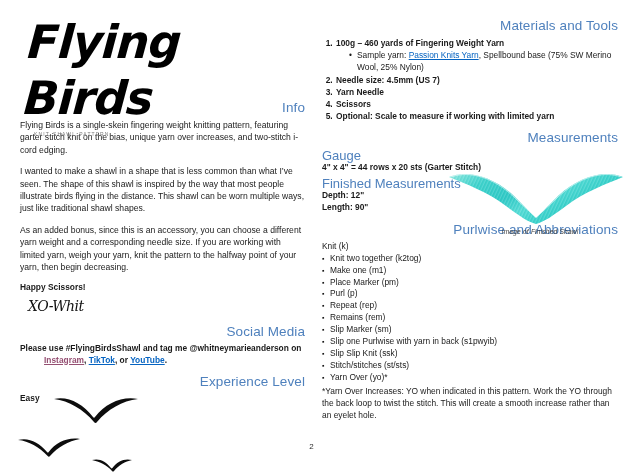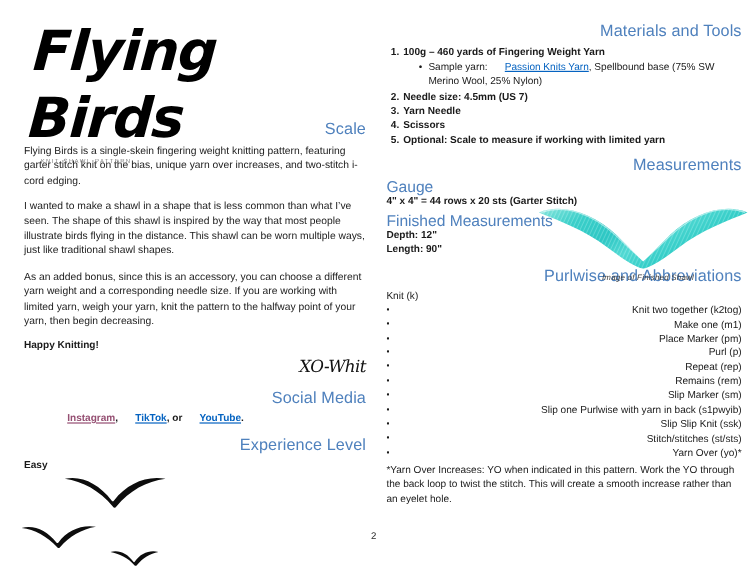--- a/index.html
+++ b/index.html
@@ -99,28 +99,26 @@
 
   
   .signature {
     font-family: "DejaVu Serif", serif;
     font-style: italic;
     font-size: 14px;
     line-height: 20px;
     margin: 2px 0 0 8px;
     color: #111;
     letter-spacing: -0.5px;
-    text-align: right;
   }
 
   
   a.link {
     color: #0563c1;
     text-decoration: underline;
-    margin-left: 12px;
   }
   a.link.visited {
     color: #954f72;
     padding-left: 24px;
   }
 
   
   ol.matlist {
     margin: 0;
     padding: 0 0 0 13px;
@@ -151,21 +149,20 @@
   ul.stitchlist {
     list-style: none;
     margin: 0;
     padding: 0;
   }
   ul.stitchlist > li {
     position: relative;
     font-size: 8.4px;
     line-height: 11.9px;
     padding-left: 8px;
-    text-align: right;
   }
   ul.stitchlist > li:before {
     content: "▪";
     position: absolute;
     left: 0;
     font-size: 7px;
     top: 0px;
   }
   .plain-stitch {
     font-size: 8.4px;
@@ -233,31 +230,34 @@
 
   <div class="col-left">
 
     <div class="title-block">
       <div class="doc-title">Flying Birds</div>
       <div class="doc-subtitle">Knit Shawl Pattern</div>
     </div>
 
     <div class="spacer-8"></div>
 
-    <h2 class="sec">Scale</h2>
+    <h2 class="sec">Info</h2>
     <p class="body">Flying Birds is a single-skein fingering weight knitting pattern, featuring garter stitch knit on the bias, unique yarn over increases, and two-stitch i-cord edging.</p>
     <p class="body">I wanted to make a shawl in a shape that is less common than what I’ve seen. The shape of this shawl is inspired by the way that most people illustrate birds flying in the distance. This shawl can be worn multiple ways, just like traditional shawl shapes.</p>
     <p class="body">As an added bonus, since this is an accessory, you can choose a different yarn weight and a corresponding needle size. If you are working with limited yarn, weigh your yarn, knit the pattern to the halfway point of your yarn, then begin decreasing.</p>
 
-    <p class="b">Happy Knitting!</p>
+    <p class="b">Happy Scissors!</p>
     <div class="signature">XO-Whit</div>
 
     <div class="spacer-8"></div>
 
     <h2 class="sec">Social Media</h2>
+    <p class="b">
+      <span>Please use #FlyingBirdsShawl and tag me @whitneymarieanderson on </span>
+    </p>
     <p class="b">
       <a class="link visited" href="#">Instagram</a><span>, </span><a class="link" href="#">TikTok</a><span>, or </span><a class="link" href="#">YouTube</a><span>.</span>
     </p>
 
     <div class="spacer-8"></div>
 
     <h2 class="sec">Experience Level</h2>
     <p class="b">Easy</p>
   </div>
 

